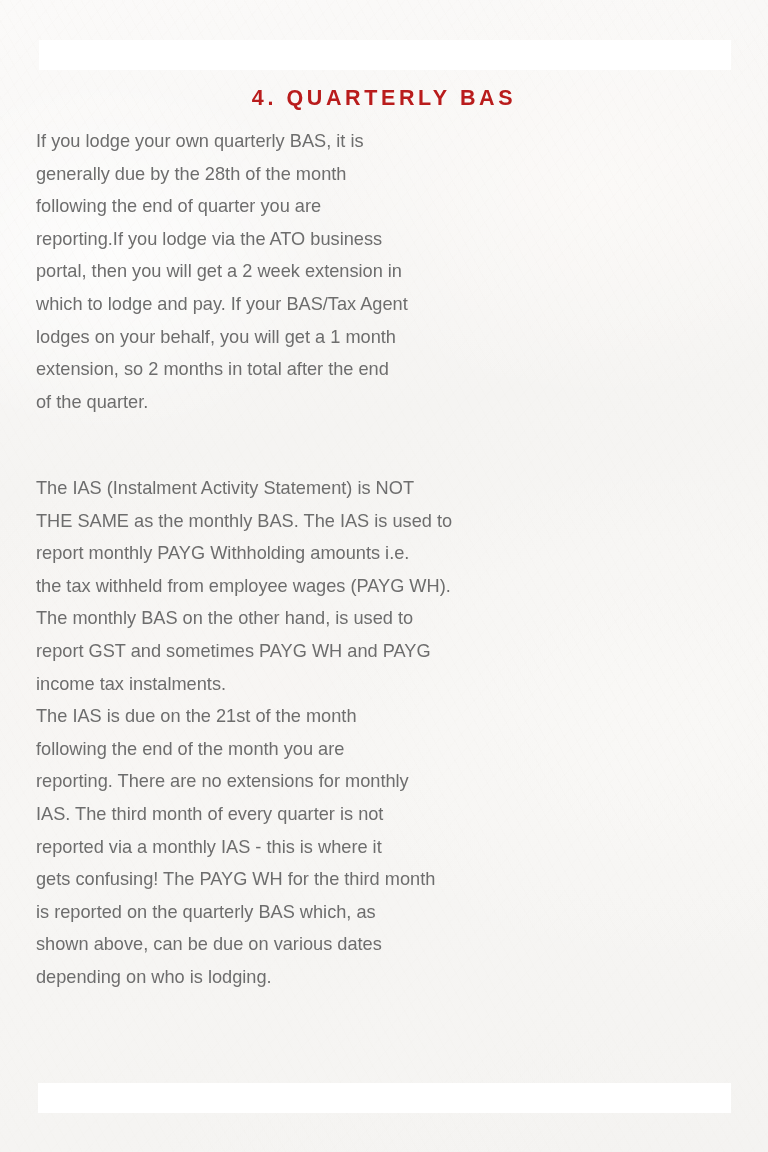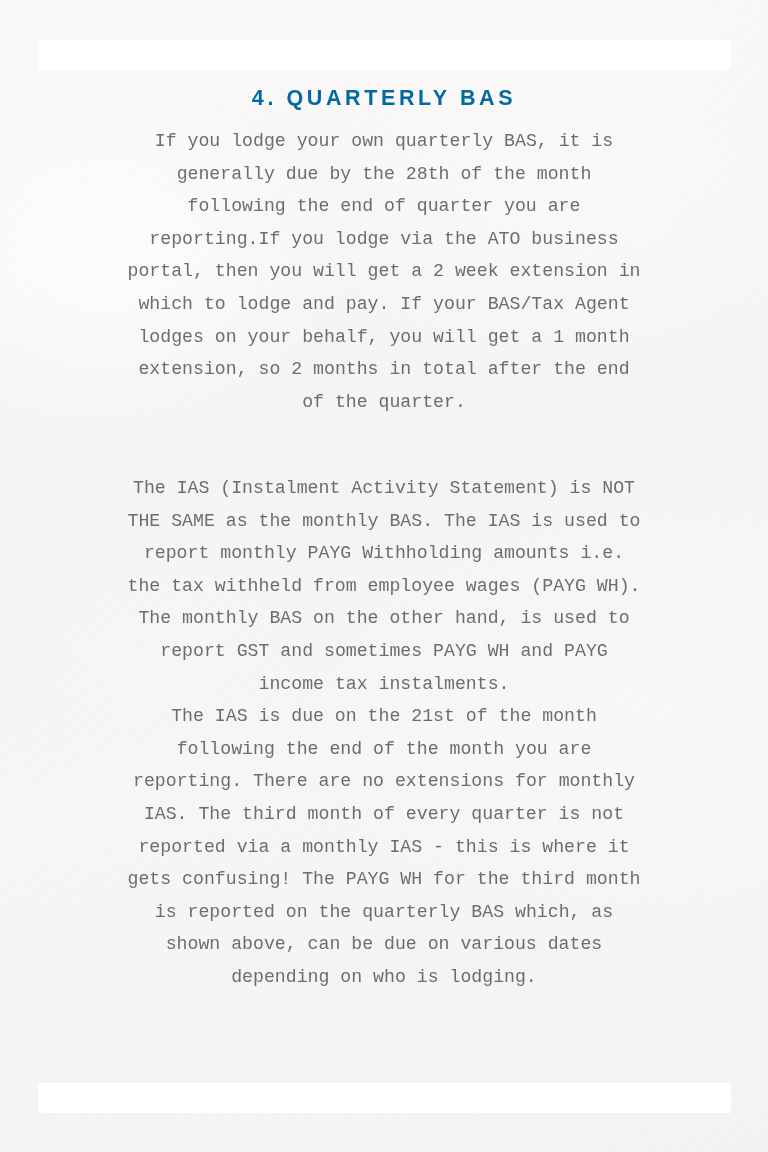--- a/index.html
+++ b/index.html
@@ -48,36 +48,36 @@
   .bar-bottom { left:38px; top:1083px; width:693px; height:30px; }
 
   .page {
     position:absolute;
     inset:0;
     z-index:3;
     padding:0 36px;
   }
 
   .section-heading {
-    color:#0369a1;
+    color:#b91c1c;
     font-family:"Liberation Sans", sans-serif;
     font-weight:bold;
     font-size:21.5px;
     letter-spacing:3.6px;
     text-align:center;
     text-transform:uppercase;
     white-space:nowrap;
   }
 
   .body-text {
     color:#6d6d6d;
-    font-family:Liberation Mono, monospace;
+    font-family:Liberation Sans, sans-serif;
     font-size:18.2px;
     line-height:32.6px;
-    text-align:center;
+    text-align:left;
     letter-spacing:0px;
     white-space:pre-line;
   }
 
   #section-quarterly-bas { position:absolute; left:36px; top:86px;  width:696px; }
   #section-monthly-ias   { position:absolute; left:36px; top:458px; width:696px; }
 
   .heading-gap { height:14px; }
   .para-gap    { height:0px; }
 </style>

